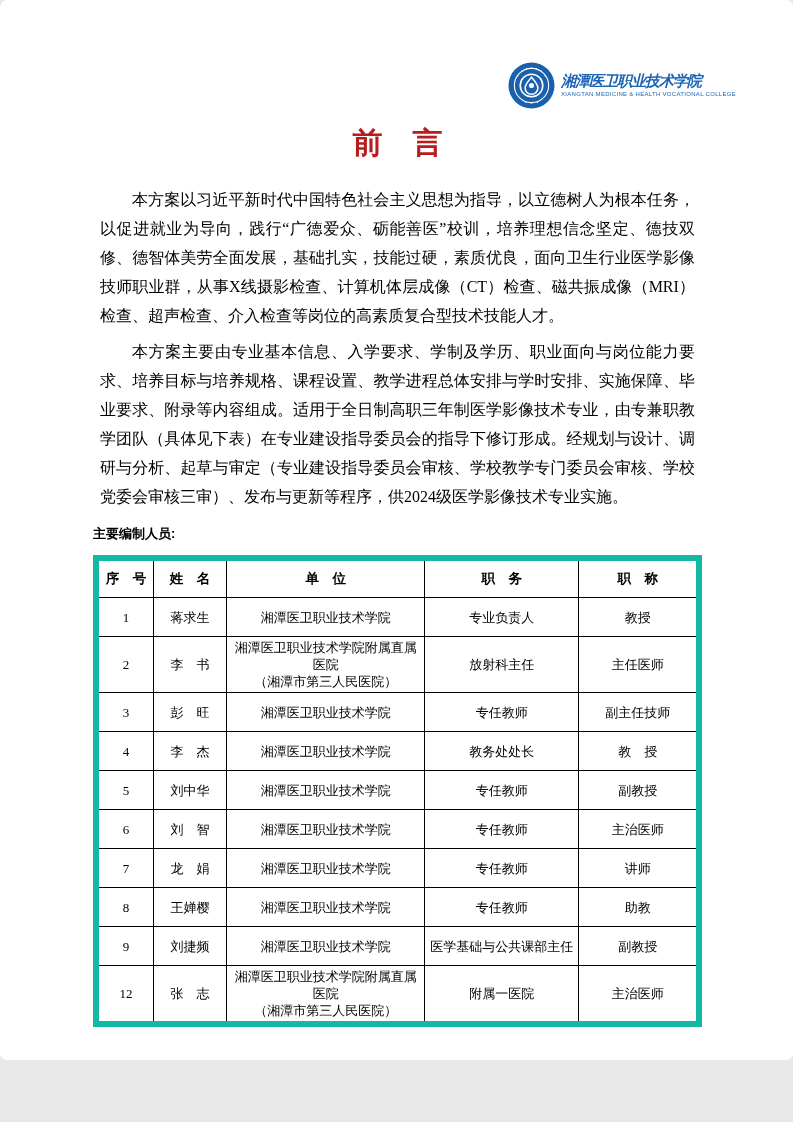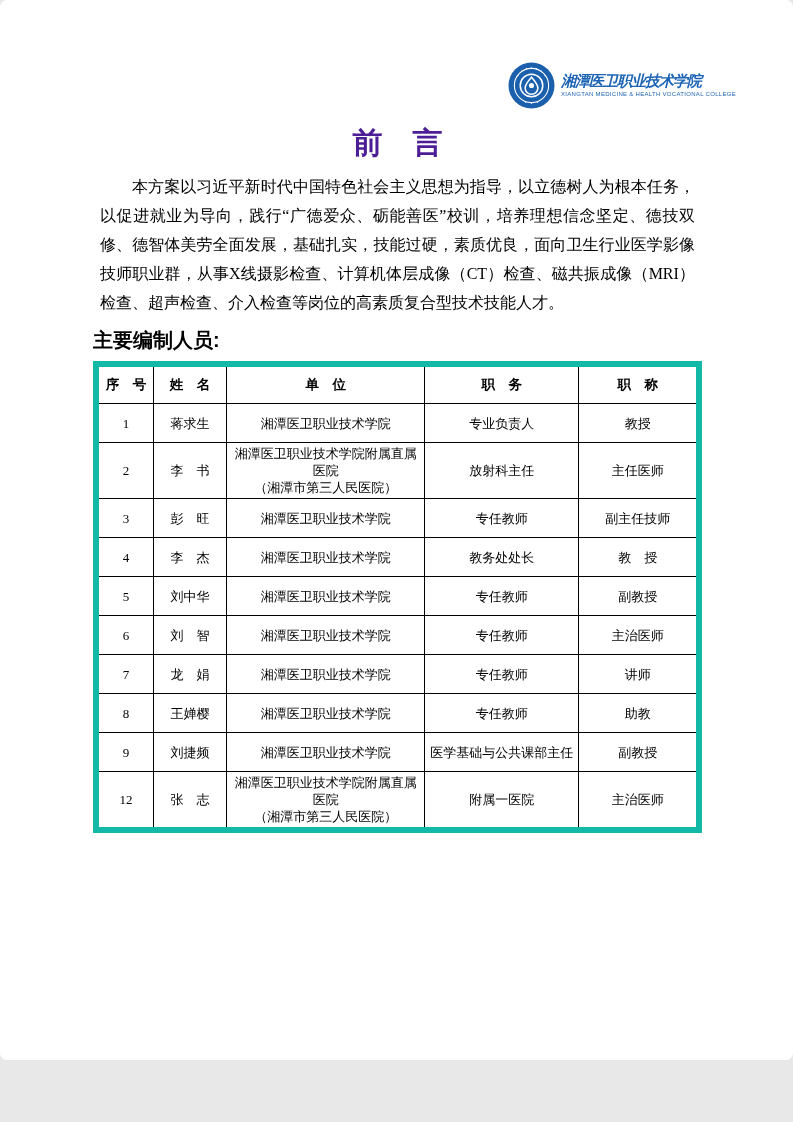--- a/index.html
+++ b/index.html
@@ -40,41 +40,41 @@
     color: #1d64b5;
     font-size: 6px;
     letter-spacing: 0.3px;
     white-space: nowrap;
     font-family: "Liberation Sans", sans-serif;
     line-height: 8px;
   }
   
   .content { padding: 126px 91px 0 93px; }
   .doc-title {
-    margin: 0 0 12px 0;
+    margin: 0 0 25px 0;
     text-align: center;
     font-family: Liberation Sans, sans-serif;
     font-weight: bold;
     font-size: 30px;
     line-height: 34px;
-    color: #4c1d95;
+    color: #b91c1c;
   }
   .body-para {
     margin: 7px;
     font-size: 16px;
     line-height: 29px;
     text-align: justify;
     text-indent: 2em;
     color: #000;
   }
   .table-heading {
     margin: 13px 0 11px 0;
     font-family: "Liberation Sans", "DejaVu Sans", sans-serif;
     font-weight: bold;
-    font-size: 20px;
+    font-size: 13px;
     line-height: 20px;
     color: #000;
   }
   
   table.personnel {
     width: 100%;
     border-collapse: collapse;
     table-layout: fixed;
     border: 6px solid #14b8a6;
     font-size: 13px;
@@ -133,20 +133,21 @@
     <div class="logo-text">
       <div class="logo-zh">湘潭医卫职业技术学院</div>
       <div class="logo-en">XIANGTAN MEDICINE &amp; HEALTH VOCATIONAL COLLEGE</div>
     </div>
   </div>
 
   <div class="content">
     <h1 class="doc-title">前　言</h1>
 
     <p class="body-para">本方案以习近平新时代中国特色社会主义思想为指导，以立德树人为根本任务，以促进就业为导向，践行“广德爱众、砺能善医”校训，培养理想信念坚定、德技双修、德智体美劳全面发展，基础扎实，技能过硬，素质优良，面向卫生行业医学影像技师职业群，从事X线摄影检查、计算机体层成像（CT）检查、磁共振成像（MRI）检查、超声检查、介入检查等岗位的高素质复合型技术技能人才。</p>
+    <p class="body-para">本方案主要由专业基本信息、入学要求、学制及学历、职业面向与岗位能力要求、培养目标与培养规格、课程设置、教学进程总体安排与学时安排、实施保障、毕业要求、附录等内容组成。适用于全日制高职三年制医学影像技术专业，由专兼职教学团队（具体见下表）在专业建设指导委员会的指导下修订形成。经规划与设计、调研与分析、起草与审定（专业建设指导委员会审核、学校教学专门委员会审核、学校党委会审核三审）、发布与更新等程序，供2024级医学影像技术专业实施。</p>
 
     <h2 class="table-heading">主要编制人员:</h2>
 
     <table class="personnel">
       <colgroup>
         <col class="c-no">
           <col class="c-name">
           <col class="c-unit">
           <col class="c-pos">
           <col class="c-title">

